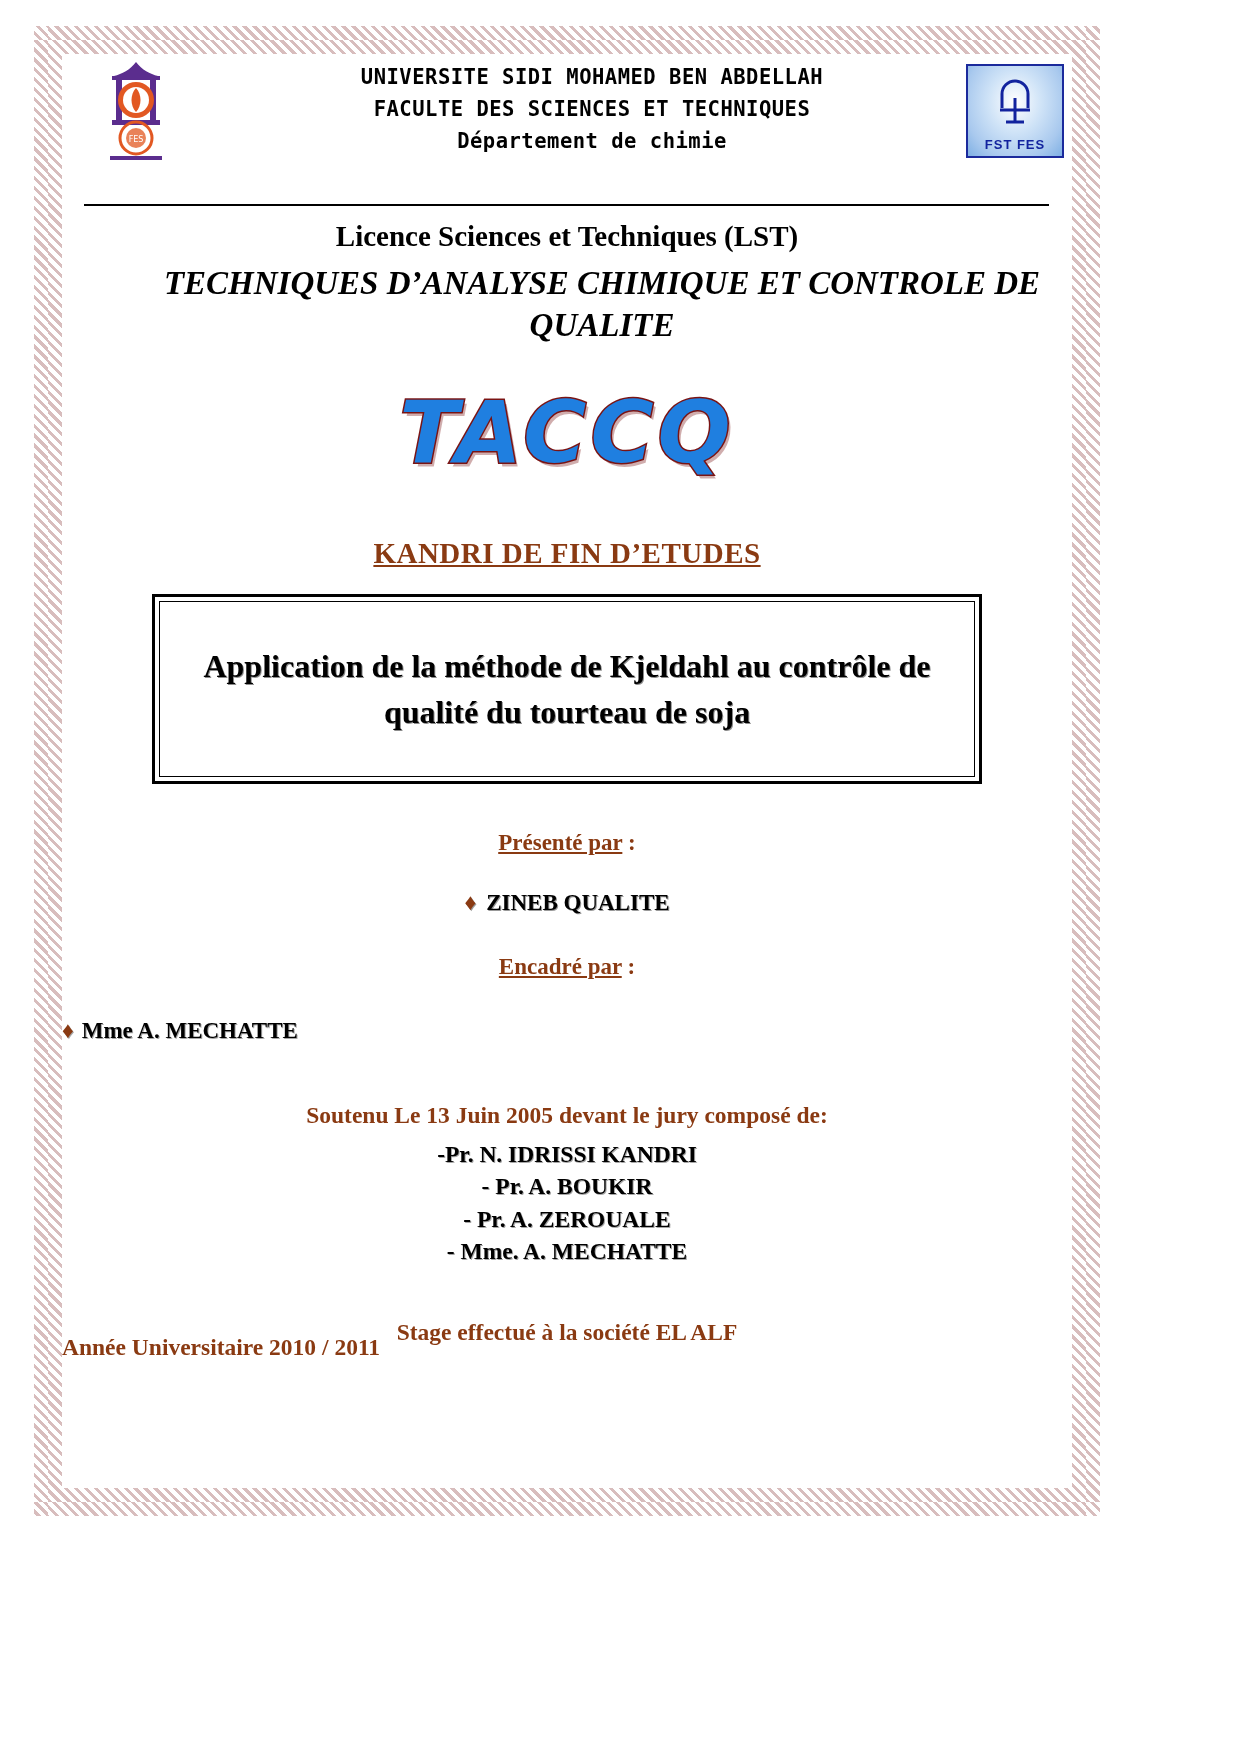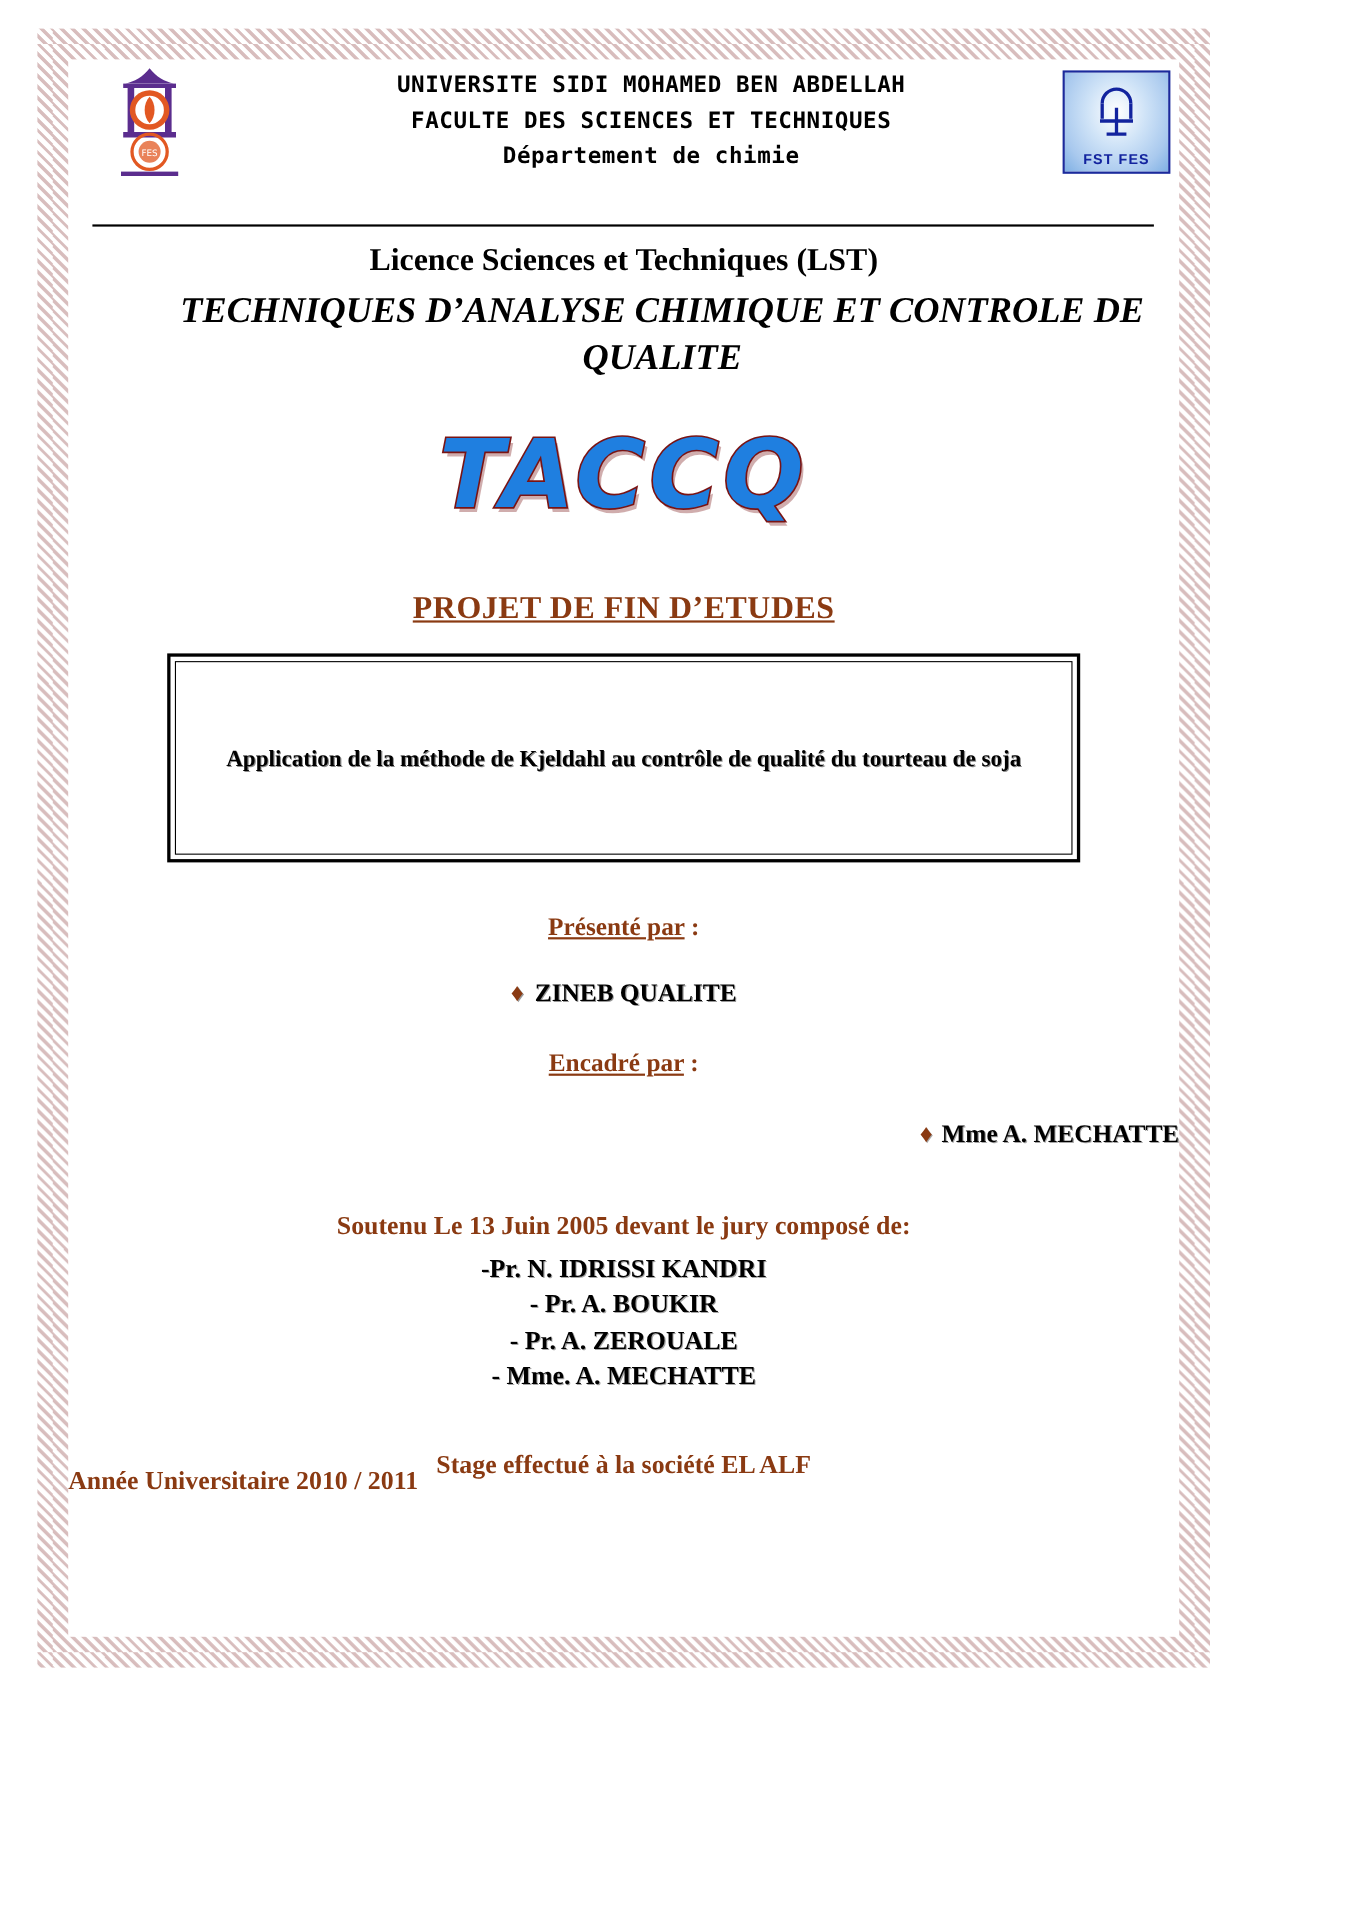--- a/index.html
+++ b/index.html
@@ -184,21 +184,21 @@
   .subject-box-inner {
     width: 100%;
     height: 100%;
     border: 1px solid #000000;
     box-sizing: border-box;
     display: flex;
     align-items: center;
     justify-content: center;
   }
   .subject-text {
-    font-size: 21px;
+    font-size: 32px;
     font-weight: bold;
     text-align: center;
     line-height: 1.45;
     color: #000000;
     text-shadow: 1px 1px 0 rgba(0,0,0,0.45);
     padding: 0 18px;
   }
 
   
   .label-present {
@@ -236,21 +236,21 @@
     font-size: 23px;
     font-weight: bold;
     color: #8a3a12;
   }
 
   .supervisors {
     position: absolute;
     left: 0;
     top: 962px;
     width: 1010px;
-    text-align: right;
+    text-align: left;
     font-size: 23px;
     font-weight: bold;
     color: #000000;
     line-height: 1.45;
     text-shadow: 1px 1px 0 rgba(0,0,0,0.35);
   }
   .supervisors .bullet { color: #8a3a12; margin-right: 8px; }
 
   .jury-head {
     position: absolute;
@@ -345,21 +345,21 @@
         </svg>
         <div class="fst-text">FST FES</div>
       </div>
 
       <div class="hr-main"></div>
     </div>
 
     <div class="lst-line">Licence Sciences et Techniques (LST)</div>
     <div class="taccq-title">TECHNIQUES D’ANALYSE CHIMIQUE ET CONTROLE DE QUALITE</div>
     <div class="wordmark">TACCQ</div>
-    <div class="pfe">PROJET DE FIN D’ETUDES</div>
+    <div class="pfe">KANDRI DE FIN D’ETUDES</div>
 
     <div class="subject-box">
       <div class="subject-box-inner">
         <div class="subject-text">Application de la méthode de Kjeldahl au  contrôle de qualité du tourteau de soja</div>
       </div>
     </div>
 
     <div class="label-present">
       <u>Présenté par</u><span class="colon"> :</span>
     </div>

